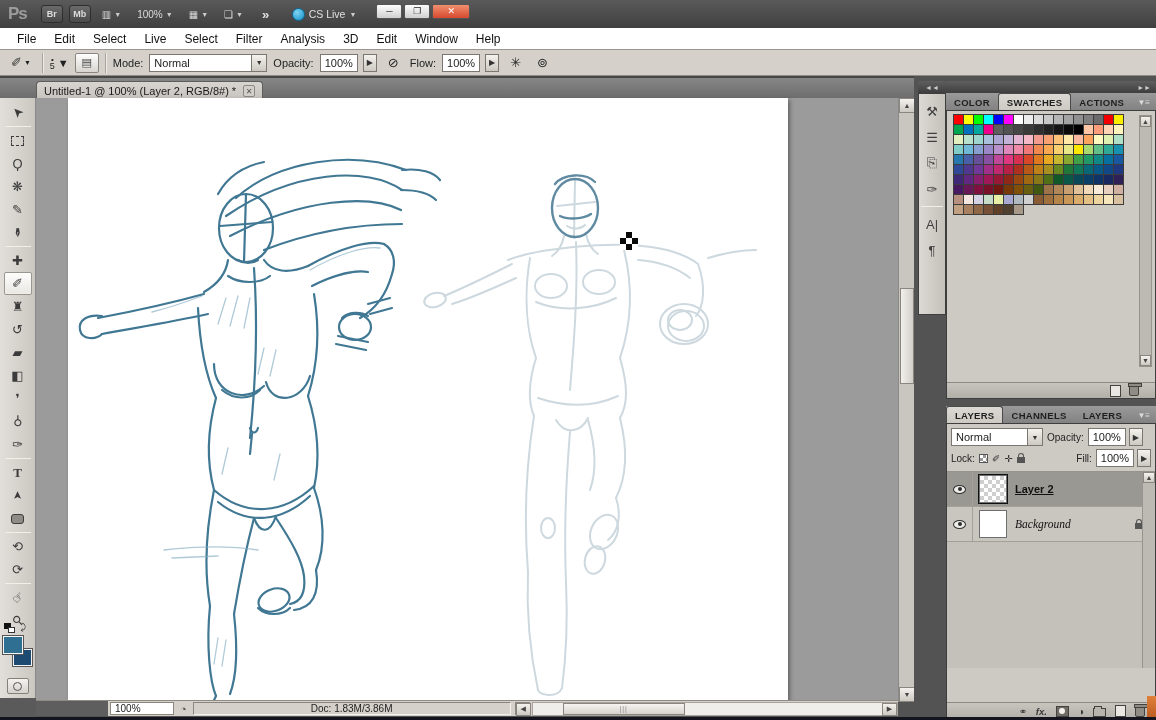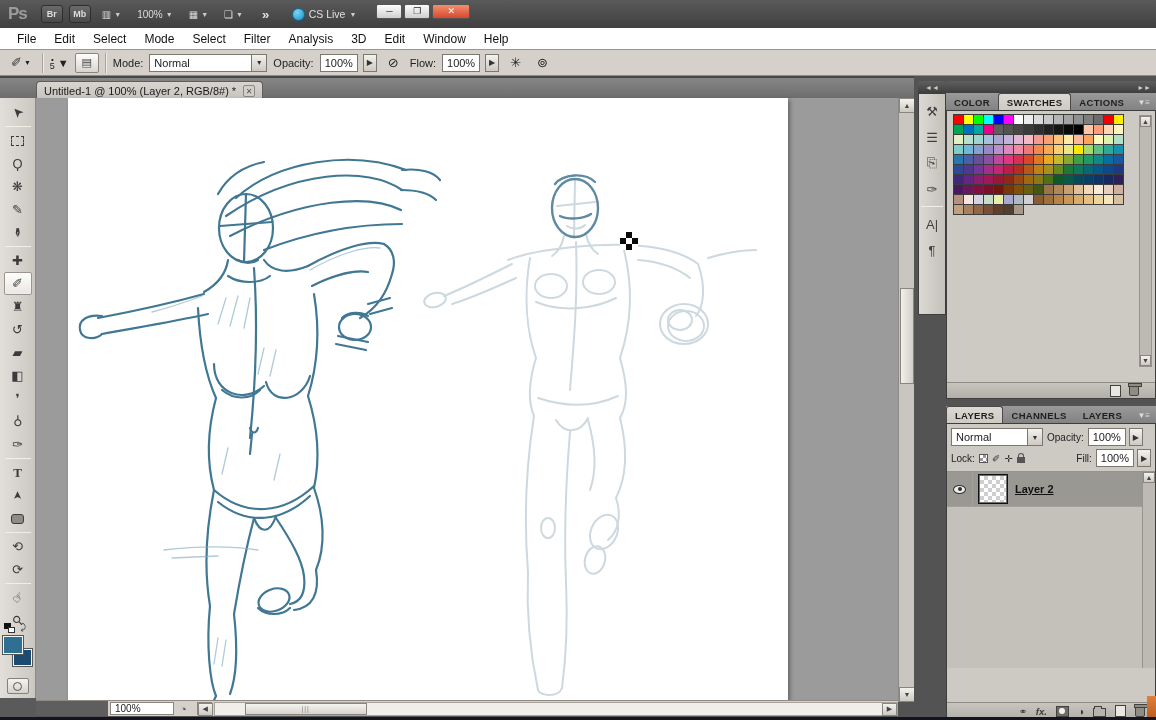--- a/index.html
+++ b/index.html
@@ -227,21 +227,21 @@
       <span class="winbtn">─</span>
       <span class="winbtn">❐</span>
       <span class="winbtn close">✕</span>
     </div>
   </div>
 
   <div id="menubar">
       <span class="menu-item">File</span>
       <span class="menu-item">Edit</span>
       <span class="menu-item">Select</span>
-      <span class="menu-item">Mode</span>
+      <span class="menu-item">Live</span>
       <span class="menu-item">Select</span>
       <span class="menu-item">Filter</span>
       <span class="menu-item">Analysis</span>
       <span class="menu-item">3D</span>
       <span class="menu-item">Edit</span>
       <span class="menu-item">Window</span>
       <span class="menu-item">Help</span>
     </div>
 
   <div id="optionsbar">
@@ -505,20 +505,21 @@
   <div id="vscroll">
     <div class="sb-btn">▲</div>
     <div id="vscroll-thumb"></div>
     <div class="sb-btn down">▼</div>
   </div>
 
   <div id="statusbar">
     <div id="status-dark"></div>
     <div id="status-zoom">100%</div>
     <span id="rotate-view-icon">◔</span>
+    <div id="doc-size-box">Doc: 1.83M/3.86M</div>
     <div id="status-flyout" class="sb-btn">▶</div>
     <div id="hscroll">
       <div id="hscroll-left" class="sb-btn">◀</div>
       <div id="hscroll-thumb">|||</div>
       <div id="hscroll-right" class="sb-btn">▶</div>
     </div>
   </div>
 
   <div id="rightdock">
     <div id="dockstrip-head">◄◄</div>
@@ -745,20 +746,28 @@
           <span class="spin">▶</span>
         </div>
         <div id="layer-list">
           <div class="layer-row selected">
               <div class="eye-cell">
                 <span class="eye"></span>
               </div>
               <div class="thumb checker sel"></div>
               <span class="layer-name bold">Layer 2</span>
             </div>
+            <div class="layer-row">
+              <div class="eye-cell">
+                <span class="eye"></span>
+              </div>
+              <div class="thumb"></div>
+              <span class="layer-name italic">Background</span>
+              <span class="mini-lock layer-lock"></span>
+            </div>
             <div id="layerlist-scroll">
             <div class="sb-btn">▲</div>
           </div>
         </div>
         <div id="layers-bottom">
             <span class="li-glyph">⚭</span>
             <span class="li-fx">fx.</span>
             <span class="shape-mask">
               <i></i>
             </span>

